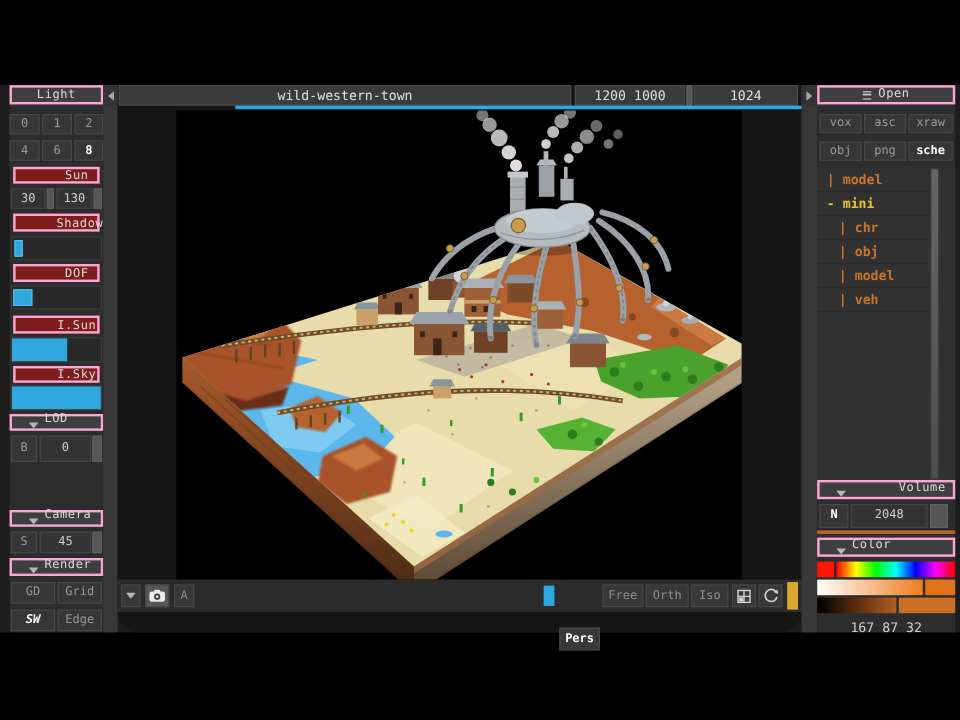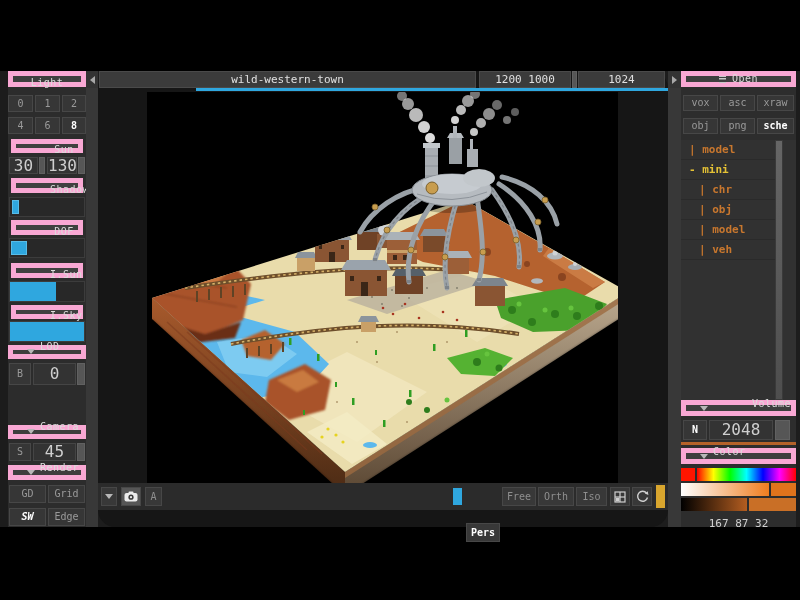--- a/index.html
+++ b/index.html
@@ -3,25 +3,25 @@
 <meta charset="utf-8">
 <style>
   * { margin:0; padding:0; box-sizing:border-box; }
   html,body { width:800px; height:600px; background:#000; overflow:hidden;
     font-family:"DejaVu Sans Mono","Liberation Mono",monospace; }
   .abs { position:absolute; }
   #stage { position:relative; width:800px; height:600px; background:#000; }
 
   
   .hdr { background:#3e3e3e; color:#dcdcdc; font-size:10px; text-align:center;
-         line-height:15px; border:5px solid #f9a8d4; letter-spacing:0.5px; }
+         line-height:15px; border:2px solid #f9a8d4; letter-spacing:0.5px; }
   .btn { background:#363636; color:#9a9a9a; font-size:10px; text-align:center;
          border:1px solid #474747; }
   .btn.on { color:#fff; font-weight:bold; }
-  .field { background:#333; color:#cfcfcf; font-size:16px; text-align:center;
+  .field { background:#333; color:#cfcfcf; font-size:10px; text-align:center;
            border:1px solid #454545; }
   .handle { background:#565656; border:1px solid #616161; }
   .track { background:#282828; border:1px solid #3c3c3c; }
   .tri-down { width:0; height:0; border-left:4px solid transparent; border-right:4px solid transparent;
               border-top:5px solid #b8b8b8; display:inline-block; }
   .tri-left { width:0; height:0; border-top:4px solid transparent; border-bottom:4px solid transparent;
               border-right:5px solid #a8a8a8; display:inline-block; }
   .tri-right{ width:0; height:0; border-top:4px solid transparent; border-bottom:4px solid transparent;
               border-left:5px solid #a8a8a8; display:inline-block; }
 
@@ -32,21 +32,21 @@
   #blue-line { position:absolute; left:98px; top:17px; width:570px; height:3px; background:#2fa7df; }
 
   
   #left-strip { position:absolute; left:0; top:0; width:8px; height:456px; background:#1c1c1c; }
   #left-panel { position:absolute; left:8px; top:0; width:78px; height:456px; background:#2c2c2c; }
   #left-gutter { position:absolute; left:86px; top:0; width:12px; height:456px; background:#383838; }
   #right-gutter { position:absolute; left:668px; top:0; width:13px; height:456px; background:#383838; }
   .gutter-btn { position:absolute; left:0; top:0; width:100%; height:17px; background:#333;
                 display:flex; align-items:center; justify-content:center; }
   .lp { position:absolute; }
-  .subhdr { background:#404040;padding-left:34px; }
+  .subhdr { background:#7f1d1d;padding-left:34px; }
   .cap-hdr { display:flex; align-items:flex-end; gap:5px; padding-left:14px; text-align:left; }
   .slider-handle { position:absolute; top:2px; background:#2fa7df; border:1px solid #58bce8; }
 
   
   #viewport { position:absolute; left:98px; top:0; width:570px; height:456px; background:#161616;border-radius:17px; }
   #render { position:absolute; left:49px; top:21px; width:471px; height:391px; background:#000; }
   #console-bar { position:absolute; left:0; top:412px; width:570px; height:27px; background:#2b2b2b; }
   .cbtn { position:absolute; top:4px; height:19px; background:#383838; border:1px solid #474747;
           color:#8f8f8f; font-size:10px; display:flex; align-items:center; justify-content:center; }
   #console-input { position:absolute; left:68px; top:4px; width:284px; height:19px; background:#3f3f3f;

